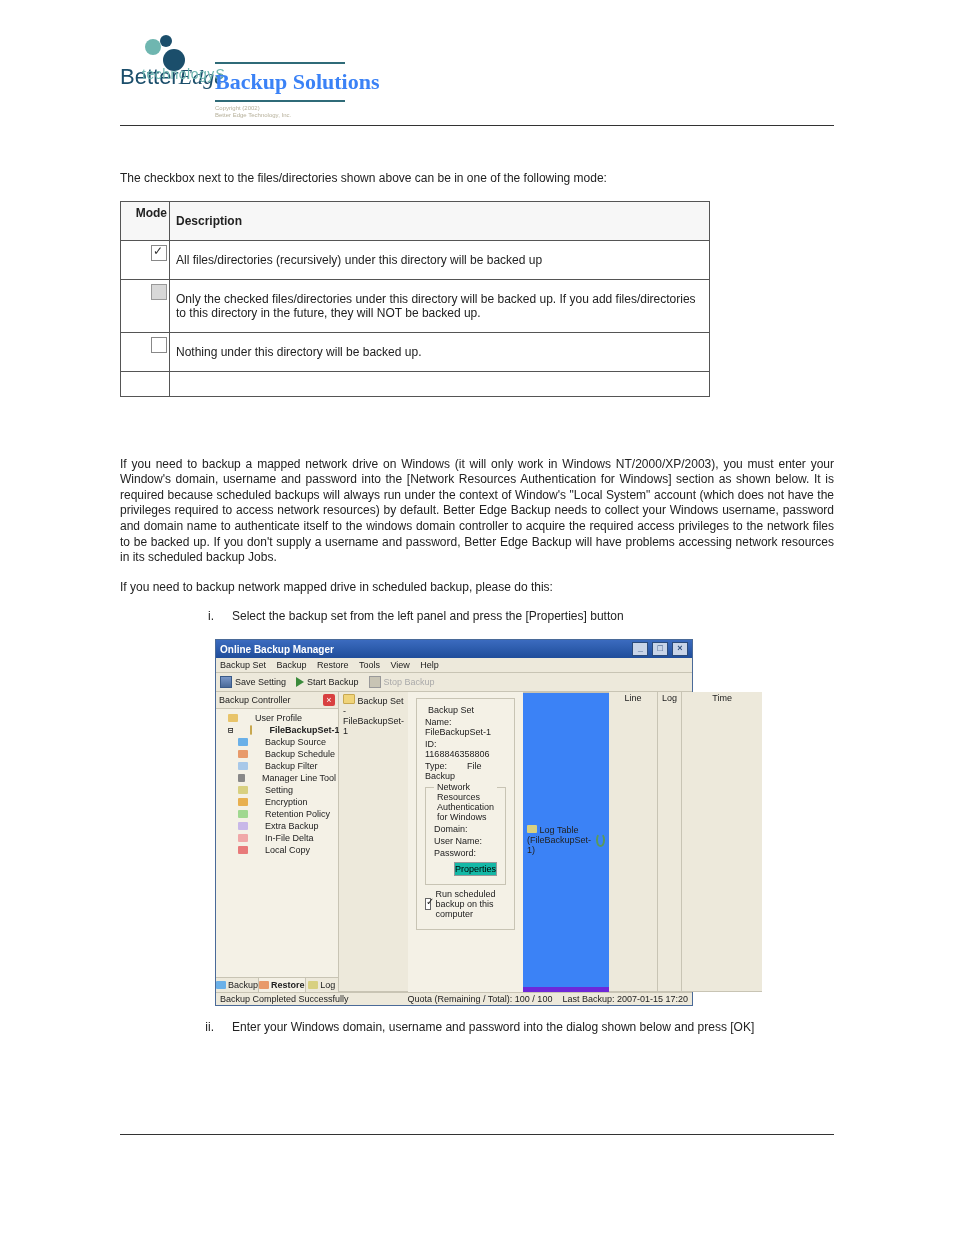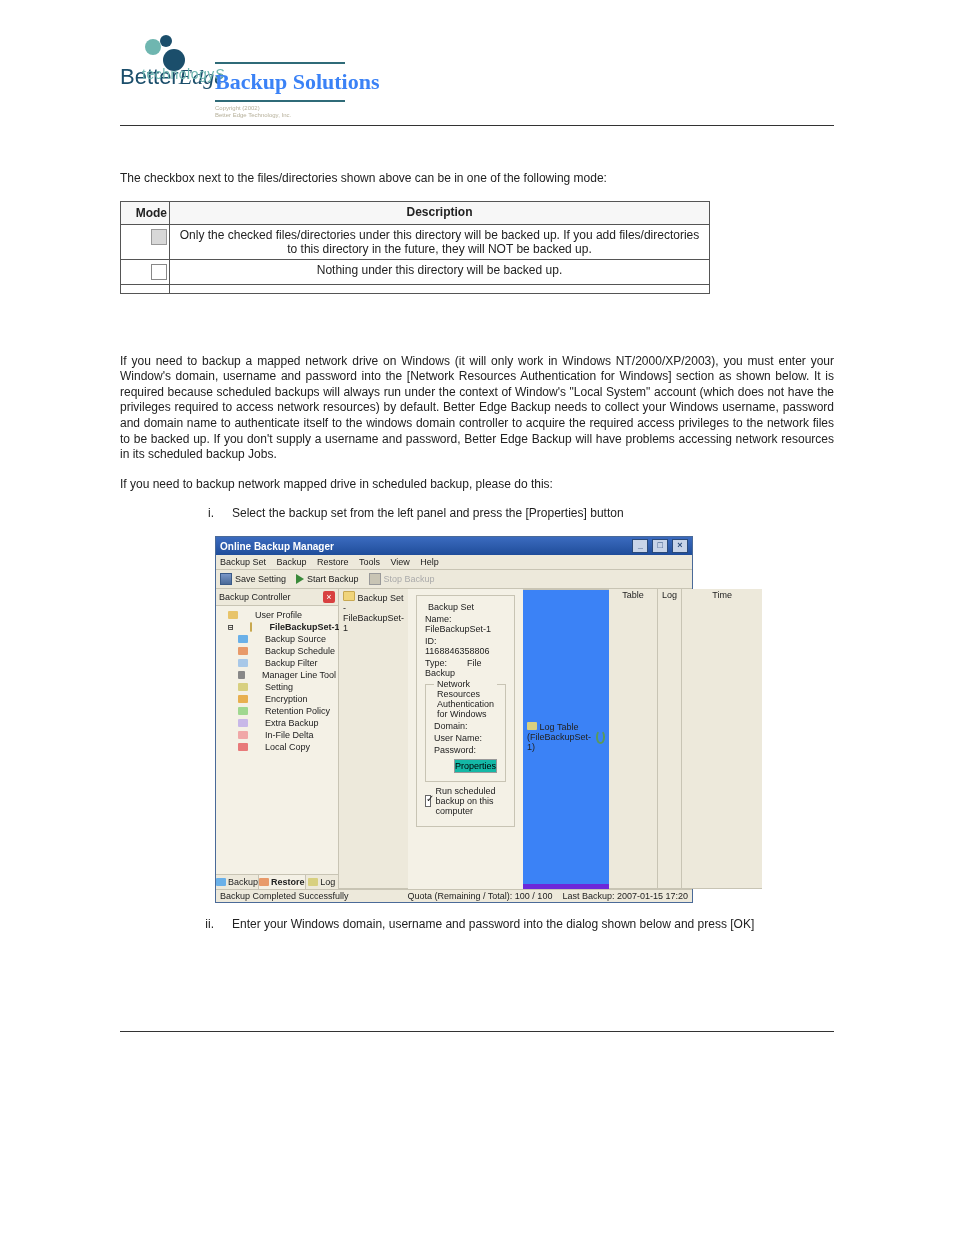--- a/index.html
+++ b/index.html
@@ -83,23 +83,23 @@
   }
   .body-text.justify { text-align: justify; }
   .mode-table {
     width: 590px;
     border-collapse: collapse;
     margin-bottom: 60px;
     font-size: 12px;
   }
   .mode-table th, .mode-table td {
     border: 1px solid #555;
-    padding: 3px 6px;
+    padding: 12px 6px;
     vertical-align: top;
-    text-align: center;
+    text-align: left;
   }
   .mode-table th {
     background: #f7f7f7;
     font-weight: bold;
   }
   .mode-table .mode-cell {
     text-align: right;
     width: 44px;
     padding: 4px 2px;
   }
@@ -380,20 +380,24 @@
 
   <table class="mode-table">
     <thead>
       <tr>
         <th class="mode-cell">Mode</th>
         <th>Description</th>
       </tr>
     </thead>
     <tbody>
       <tr>
+        <td class="mode-cell"><span class="checkbox-glyph checked"></span></td>
+        <td>All files/directories (recursively) under this directory will be backed up</td>
+      </tr>
+      <tr>
         <td class="mode-cell"><span class="checkbox-glyph filled"></span></td>
         <td>Only the checked files/directories under this directory will be backed up. If you add files/directories to this directory in the future, they will NOT be backed up.</td>
       </tr>
       <tr>
         <td class="mode-cell"><span class="checkbox-glyph empty"></span></td>
         <td>Nothing under this directory will be backed up.</td>
       </tr>
       <tr>
         <td class="mode-cell"></td>
         <td></td>
@@ -541,21 +545,21 @@
           </div>
         </div>
         <div class="log-head">
           <span>
             <span class="tree-ic setting"></span>
             <span>Log Table (FileBackupSet-1)</span>
           </span>
           <span class="refresh-ic"></span>
         </div>
         <div class="log-table">
-          <span class="col type">Table</span>
+          <span class="col type">Line</span>
           <span class="col log">Log</span>
           <span class="col time">Time</span>
         </div>
         <div class="log-body"></div>
       </div>
     </div>
     <div class="statusbar">
       <span>Backup Completed Successfully</span>
       <span>
         <span>Quota (Remaining / Total): 100 / 100</span>

